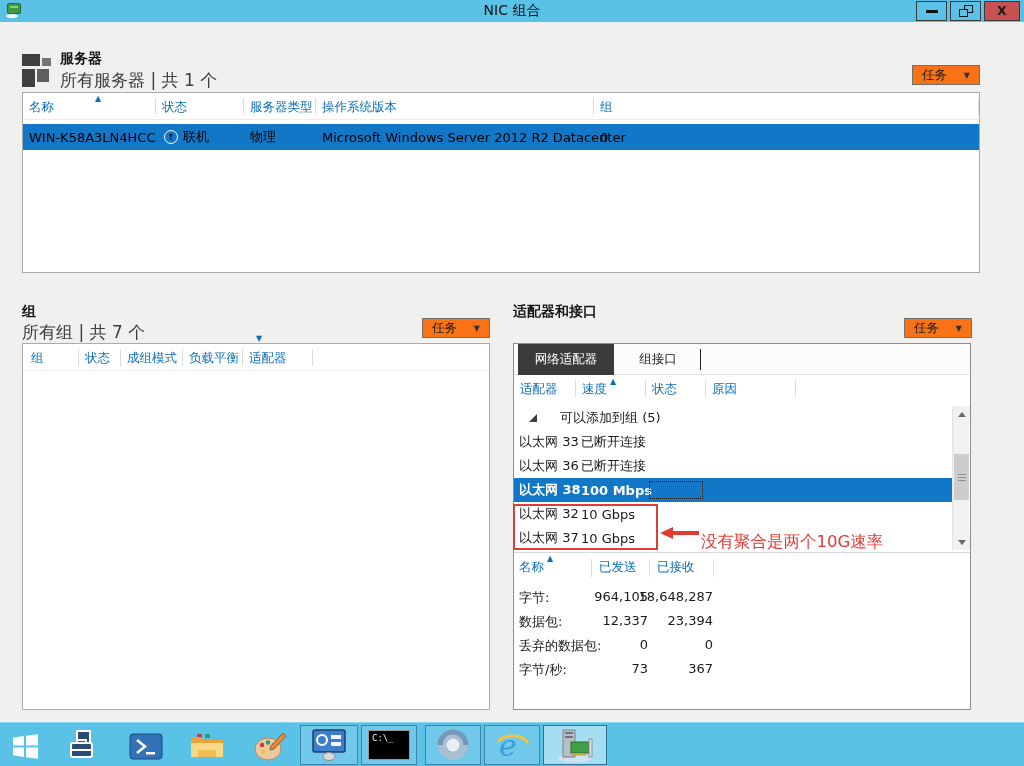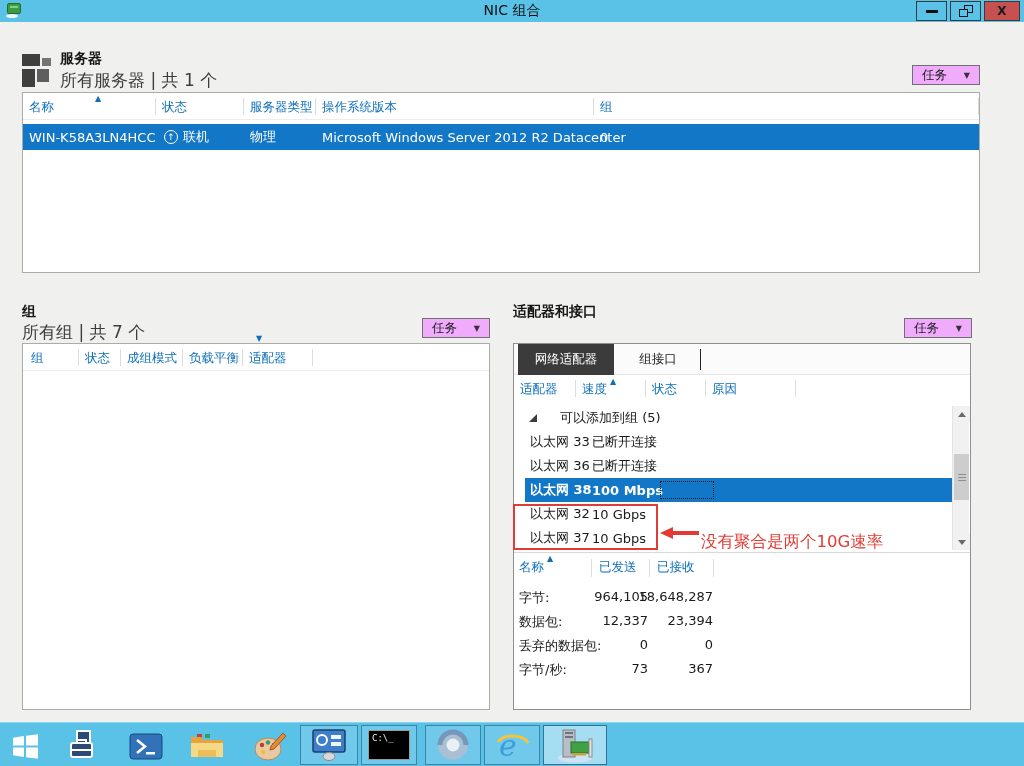--- a/index.html
+++ b/index.html
@@ -17,43 +17,43 @@
   .tb-btn { width:31px; height:20px; border:1px solid #3A3A3A; display:flex; align-items:center; justify-content:center; }
   .tb-btn.close { width:36px; background:#C75050; font-weight:bold; font-size:12px; color:#1A1A1A; }
   .min-g { width:12px; height:3px; background:#111; }
   .rest-g { position:relative; width:14px; height:12px; }
   .rest-g .back { position:absolute; right:0; top:0; width:9px; height:8px; border:1.5px solid #111; }
   .rest-g .front { position:absolute; left:0; bottom:0; width:9px; height:8px; border:1.5px solid #111; background:#5BC2E7; }
 
   
   .sec-title { position:absolute; font-size:14px; font-weight:bold; color:#161616; }
   .sec-sub { position:absolute; font-size:17px; color:#3C3C3C; }
-  .tasks-btn { position:absolute; width:68px; height:20px; background:#f0abfc; border:1px solid #707070;
+  .tasks-btn { position:absolute; width:68px; height:20px; background:#f97316; border:1px solid #707070;
                display:flex; align-items:center; justify-content:space-between; padding:0 9px; font-size:12.5px; cursor:default; }
   .tasks-btn .dd { font-size:8px; color:#333; }
   .ptable { position:absolute; background:#FFFFFF; border:1px solid #ABABAB; }
   .hrow { display:flex; align-items:center; height:27px; border-bottom:1px solid #EDEDED; }
   .hcell { position:relative; height:27px; line-height:27px; padding-left:6px; font-size:12.5px; color:#0E6FB8; }
   .hcell::after { content:""; position:absolute; right:0; top:5px; bottom:5px; width:1px; background:#DCDCDC; }
   .sort-glyph { position:absolute; font-size:8px; color:#0E6FB8; line-height:8px; }
 
   
-  .srow { display:flex; align-items:center; height:26px; margin-top:4px; background:#1277C7; color:#ffffff; font-size:13px; }
+  .srow { display:flex; align-items:center; height:26px; margin-top:4px; background:#1277C7; color:#000000; font-size:13px; }
   .scell { padding-left:6px; white-space:nowrap; display:flex; align-items:center; }
   .online-circ { display:inline-flex; width:14px; height:14px; border:1px solid #fff; border-radius:50%;
                  align-items:center; justify-content:center; font-size:9px; margin:0 5px 0 2px; flex:none; }
 
   
   .adbox { position:absolute; left:513px; top:343px; width:458px; height:367px; background:#fff; border:1px solid #8F8F8F; }
   .tabstrip { position:absolute; left:0; top:0; width:456px; height:31px; border-bottom:1px solid #E4E4E4; background:#FBFBFB; }
   .tab { position:absolute; top:0; height:31px; display:flex; align-items:center; justify-content:center; font-size:12.5px; cursor:default; }
   .tab.active { background:#3B3B3B; color:#FFFFFF; }
   .tab-cursor { position:absolute; left:186px; top:5px; width:1px; height:21px; background:#222; }
   .ahead { position:absolute; left:0; top:31px; width:456px; height:26px; display:flex; }
-  .alist-row { position:absolute; left:11px; width:439px; height:24px; font-size:13px; display:flex; align-items:center; }
+  .alist-row { position:absolute; left:0; width:439px; height:24px; font-size:13px; display:flex; align-items:center; }
   .alist-row .a-name { position:absolute; left:5px; white-space:nowrap; }
   .alist-row .a-speed { position:absolute; left:67px; white-space:nowrap; }
   .alist-row.sel { background:#1277C7; color:#fff; font-weight:bold; }
   .focus-dotted { position:absolute; left:135px; top:3px; width:54px; height:18px; border:1px dotted #1A1A1A; }
   .group-hdr { position:absolute; left:0; top:62px; width:439px; height:24px; font-size:13px; display:flex; align-items:center; }
   .expand-tri { position:absolute; left:15px; top:8px; width:0; height:0; border-bottom:8px solid #3C3C3C; border-left:8px solid transparent; }
   .group-hdr .g-label { position:absolute; left:46px; white-space:nowrap; }
 
   
   .sbar { position:absolute; left:438px; top:62px; width:17px; height:144px; background:#F1F1F1; border-left:1px solid #E3E3E3; }

